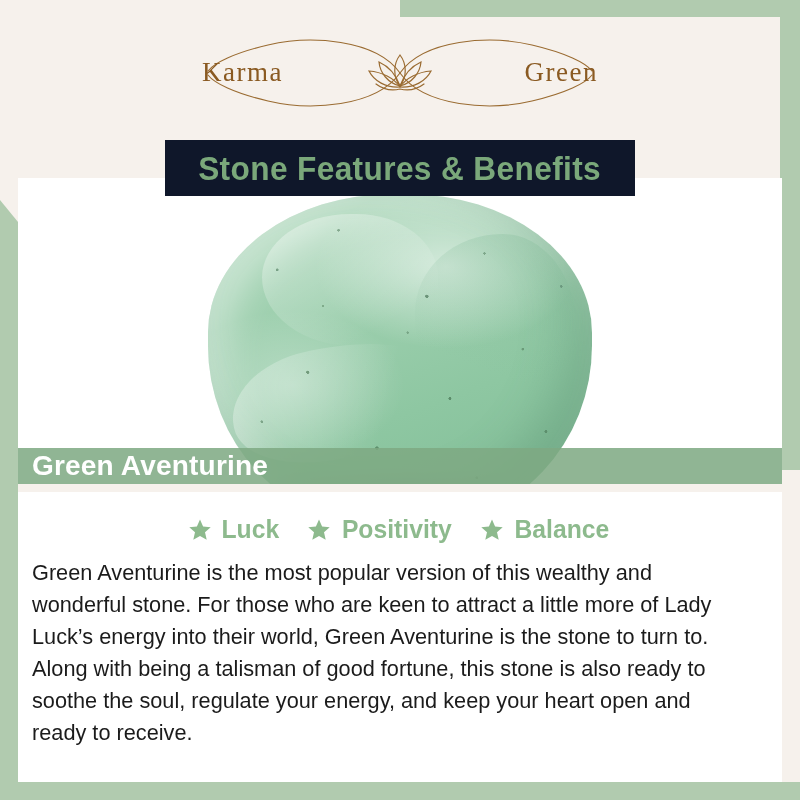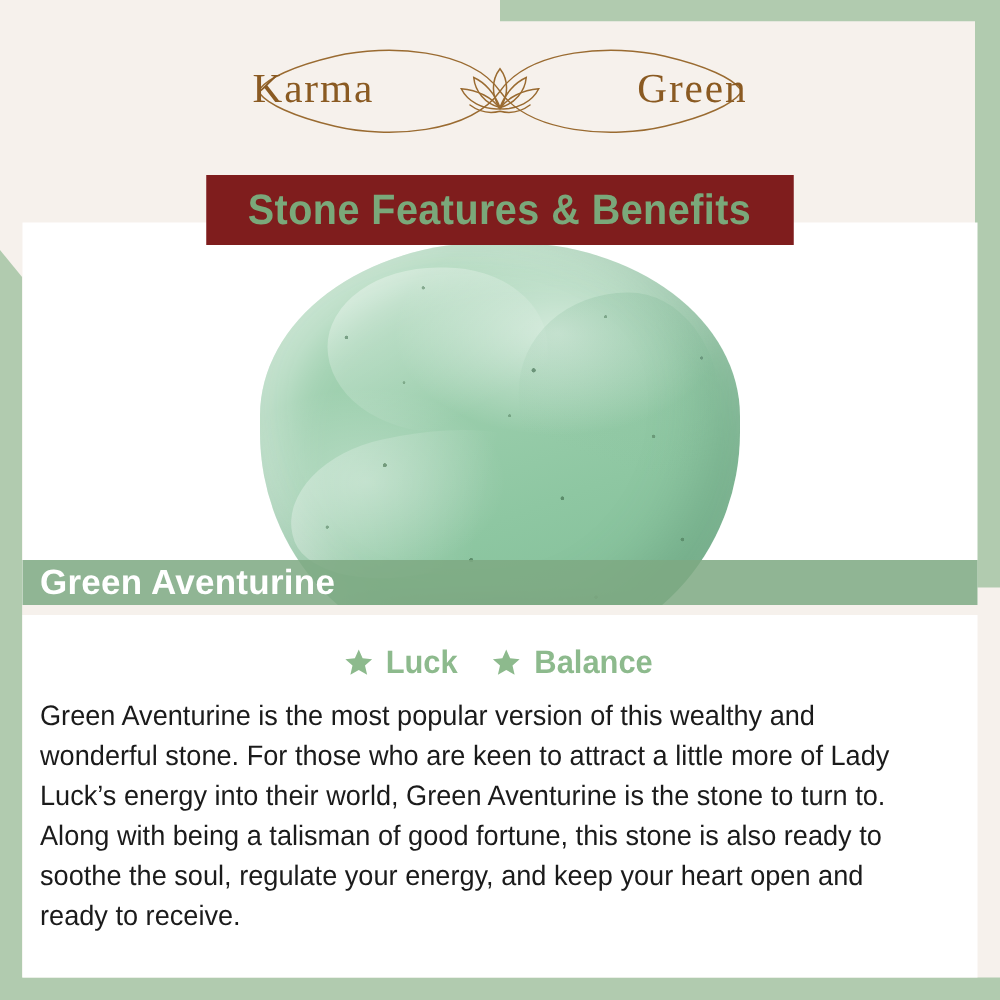--- a/index.html
+++ b/index.html
@@ -57,34 +57,34 @@
     align-items: center;
     justify-content: center;
   }
   .brand-mark { position: relative; width: 420px; height: 84px; }
   .brand-mark svg { position: absolute; inset: 0; width: 100%; height: 100%; }
   .brand-word {
     position: absolute;
     top: 50%;
     transform: translateY(-52%);
     font-family: "Liberation Serif", serif;
-    font-size: 33px;
+    font-size: 27px;
     letter-spacing: 1.5px;
     color: #8a5a22;
     white-space: nowrap;
   }
   .brand-word.left  { left: 12px; }
   .brand-word.right { right: 12px; }
 
   
   .title-panel {
     position: absolute;
     top: 140px; left: 165px;
     width: 470px; height: 56px;
-    background: #7f1d1d;
+    background: #0f172a;
     display: flex;
     align-items: center;
     justify-content: center;
     z-index: 4;
   }
   .title-text {
     font-family: "Liberation Sans Narrow", "Liberation Sans", sans-serif;
     font-weight: bold;
     font-size: 34px;
     letter-spacing: 0.4px;
@@ -304,20 +304,26 @@
 
     <div class="benefits">
 
       <div class="benefit">
         <svg class="star" viewBox="0 0 24 24">
           <path fill="currentColor" d="M12 1.6l3.1 7.0 7.6.7-5.7 5.0 1.7 7.5L12 17.9 5.3 21.8 7 14.3 1.3 9.3l7.6-.7z"></path>
         </svg>
         <span class="benefit-label">Luck</span>
       </div>
 
+      <div class="benefit">
+        <svg class="star" viewBox="0 0 24 24">
+          <path fill="currentColor" d="M12 1.6l3.1 7.0 7.6.7-5.7 5.0 1.7 7.5L12 17.9 5.3 21.8 7 14.3 1.3 9.3l7.6-.7z"></path>
+        </svg>
+        <span class="benefit-label">Positivity</span>
+      </div>
 
       <div class="benefit">
         <svg class="star" viewBox="0 0 24 24">
           <path fill="currentColor" d="M12 1.6l3.1 7.0 7.6.7-5.7 5.0 1.7 7.5L12 17.9 5.3 21.8 7 14.3 1.3 9.3l7.6-.7z"></path>
         </svg>
         <span class="benefit-label">Balance</span>
       </div>
 
     </div>
 

